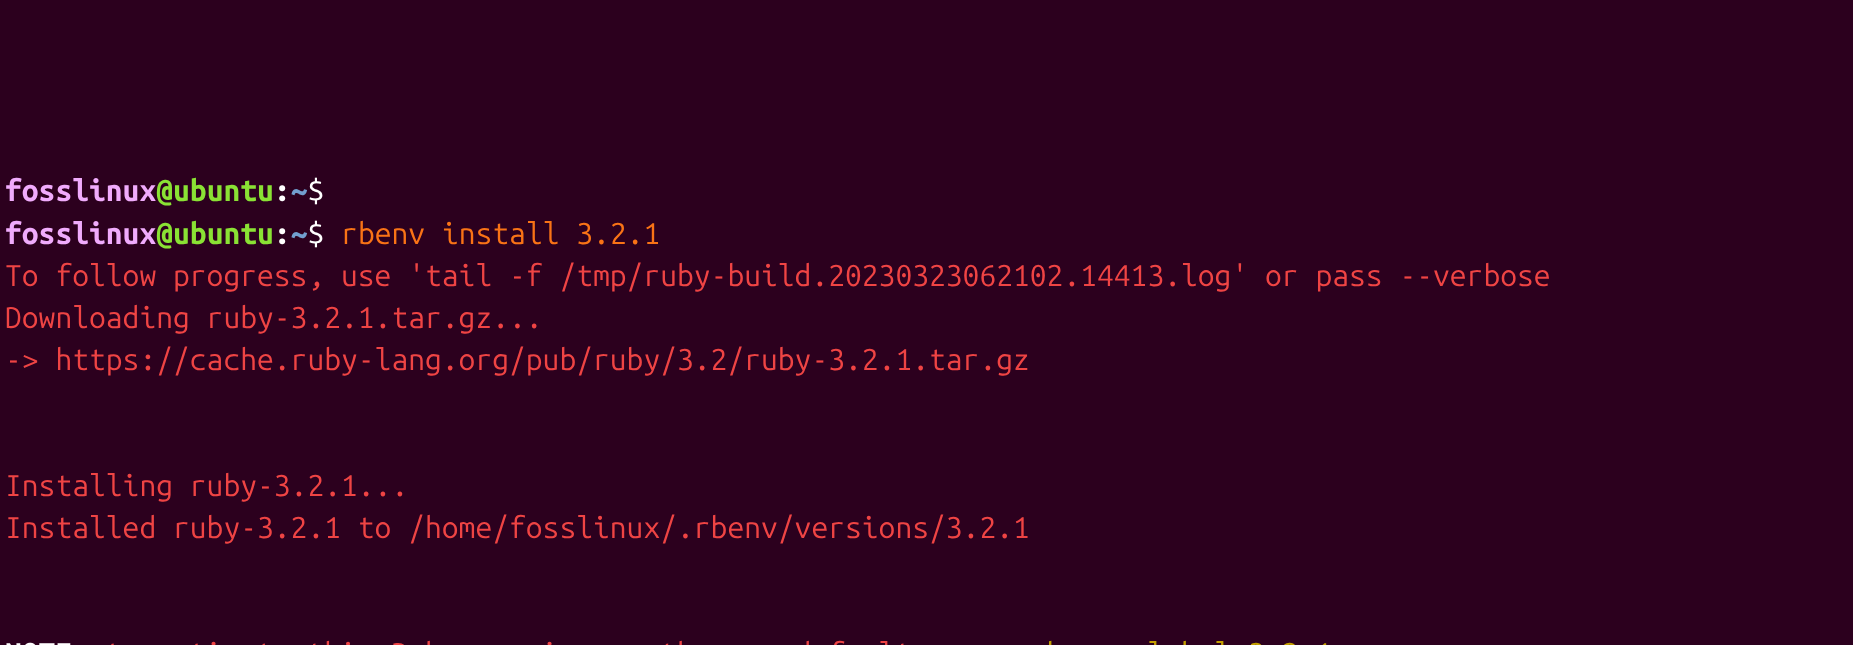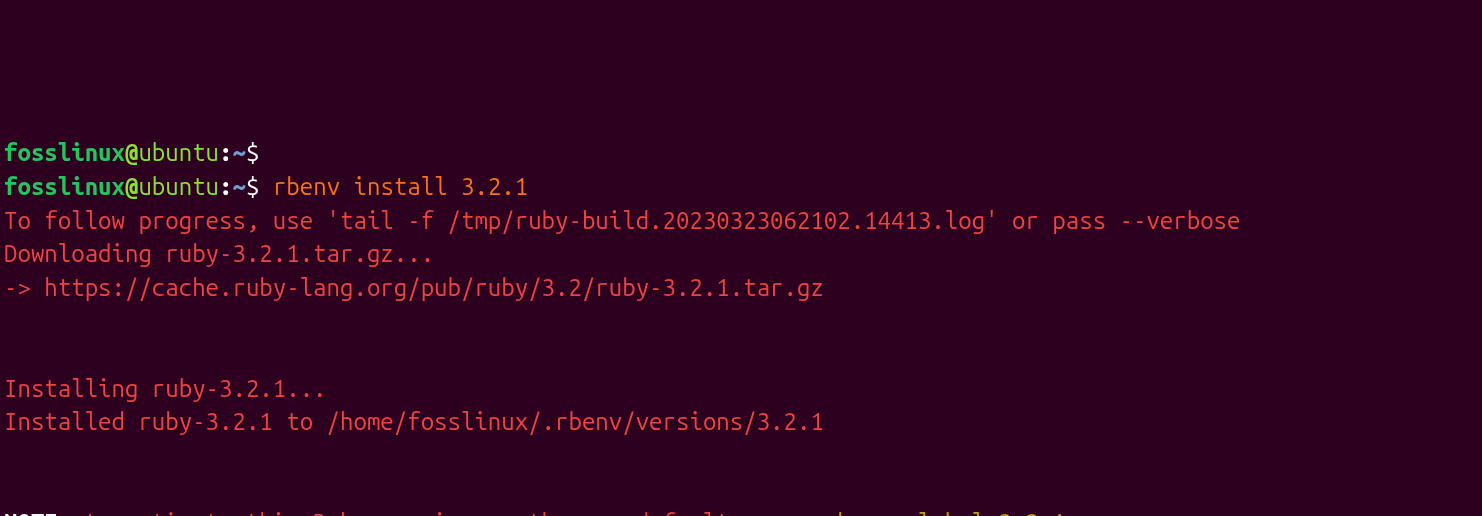--- a/index.html
+++ b/index.html
@@ -13,23 +13,23 @@
       font-size: 24px;
       line-height: 1.4;
       color: #ffffff;
       padding: 2px 4px;
       width: 1482px;
       height: 516px;
       overflow: hidden;
       white-space: pre-wrap;
       word-break: break-all;
     }
-    .user { color: #22c55e; font-weight: bold; }
+    .user { color: #f0abfc; font-weight: bold; }
     .at { color: #8ae234; font-weight: bold; }
-    .host { color: #8ae234; font-weight: normal; }
+    .host { color: #8ae234; font-weight: bold; }
     .colon { color: #ffffff; font-weight: bold; }
     .path { color: #729fcf; font-weight: bold; }
     .dollar { color: #ffffff; font-weight: normal; }
     .cmd { color: #f97316; }
     .output { color: #ef4444; }
     .note-label { color: #ffffff; font-weight: bold; }
     .highlight { color: #c4a000; }
     .line { display: block; }
   </style>
 </head>

